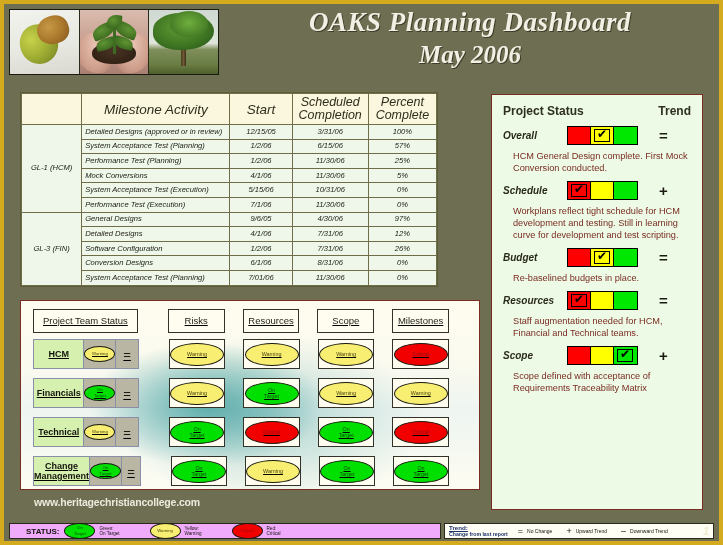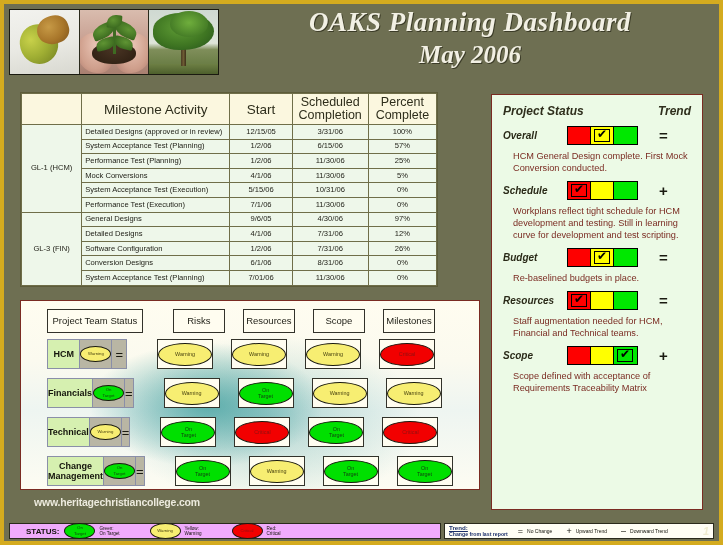--- a/index.html
+++ b/index.html
@@ -64,21 +64,21 @@
   #titleblock { position:absolute; left:220px; top:2px; width:492px; text-align:center; }
   #titleblock .t1, #titleblock .t2 {
     font-family:"Liberation Serif", serif; font-weight:bold; font-style:italic;
     color:#f2f0e4; text-shadow:1px 1px 0 #3c3c28;
   }
   #titleblock .t1 { font-size:27px; line-height:33px; letter-spacing:.5px; }
   #titleblock .t2 { font-size:25px; line-height:31px; }
 
   
   #milestones { position:absolute; left:16px; top:88px; width:418px;
-                background:#fffef0; border:1px solid #5d5c3a; }
+                background:#fffef0; border:1px solid #5d5c3a;font-style:italic; }
   table.ms { border-collapse:collapse; width:100%; }
   table.ms th, table.ms td { border:1px solid #6f6e49; }
   table.ms thead th {
     background:#fbf7df; color:#2e2e1c; font-weight:normal;
     font-size:12.5px; padding:2px 3px; line-height:13px; text-align:center;
     vertical-align:middle;
   }
   table.ms thead th.big { font-size:13.5px; }
   table.ms td { background:#eef7ea; font-size:7.6px; color:#23231a;
                 padding:1px 3px; height:14.6px; line-height:10px;margin-top:18px; }
@@ -89,21 +89,21 @@
 
   
   #teamwrap { position:absolute; left:16px; top:296px; width:460px; height:190px;
               border:1px solid #7a2b22; background:#fffdf0; overflow:hidden; }
   #teamglow { position:absolute; left:0; top:0; width:100%; height:100%;
       background:
         radial-gradient(ellipse 150px 80px at 185px 104px, rgba(0,128,128,.55) 0%, rgba(0,128,128,.18) 55%, rgba(0,128,128,0) 78%),
         radial-gradient(ellipse 210px 120px at 250px 120px, rgba(32,140,140,.30) 0%, rgba(32,140,140,0) 72%),
         linear-gradient(180deg,#fffdf0 0%,#fbfaef 32%,#eef5f1 58%,#fdfcf2 100%);
   }
-  #teamgrid { position:absolute; left:0; top:0; width:100%; height:100%; padding:6px 26px; }
+  #teamgrid { position:absolute; left:0; top:0; width:100%; height:100%; padding:6px 12px;text-decoration:underline; }
   .trow { display:flex; align-items:center; }
   .trow.hdr { height:27px; margin-bottom:3px; }
   .trow.body { height:34px; margin-bottom:5px; }
   .hcell { background:#fffdf0; border:1px solid #32322a; height:24px;
            display:flex; align-items:center; justify-content:center;
            font-size:9.5px; color:#23231a; }
   .hcell.first { width:122px; margin-right:30px; }
   .hcell.col { width:66px; margin-right:18px; }
 
   .namecell { width:60px; height:30px; background:#d6f0b0; border:1px solid #8a8fa8;
@@ -127,21 +127,21 @@
   .ov-yellow { background:#f7ee72; color:#4a4410; }
   .ov-red    { background:#f20000; color:#8f1010; }
 
   #url { position:absolute; left:30px; top:492px; font-size:10.5px; font-weight:bold;
          color:#eceadd; letter-spacing:-.2px; font-family:"Liberation Sans", sans-serif; }
 
   
   #status { position:absolute; left:487px; top:90px; width:212px; height:416px;
             background:#ecfae6; border:1px solid #7a2b22; padding:9px 11px; }
   .sphead { display:flex; justify-content:space-between; align-items:baseline; margin-bottom:8px; }
-  .sphead .h1, .sphead .h2 { font-size:12px; font-weight:bold; font-style:italic; color:#2f2f1d; }
+  .sphead .h1, .sphead .h2 { font-size:12px; font-weight:bold; color:#2f2f1d; }
   .srow { display:flex; align-items:center; margin-top:7px; }
   .slabel { width:64px; font-size:10px; font-weight:bold; font-style:italic; color:#2a2a18; }
   .lights { display:flex; border:1px solid #000; }
   .lt { width:23px; height:17px; border-right:1px solid #000; position:relative; }
   .lt:last-child { border-right:none; }
   .lt.r{background:#fe0000}.lt.y{background:#ffff00}.lt.g{background:#00e800}
   .lt .chk { position:absolute; left:3px; top:2px; width:16px; height:13px;
              border:1px solid #000; background:transparent; }
   .lt .chk::after { content:"✔"; position:absolute; left:2px; top:-3px;
              font-size:12px; color:#000; line-height:14px; }

